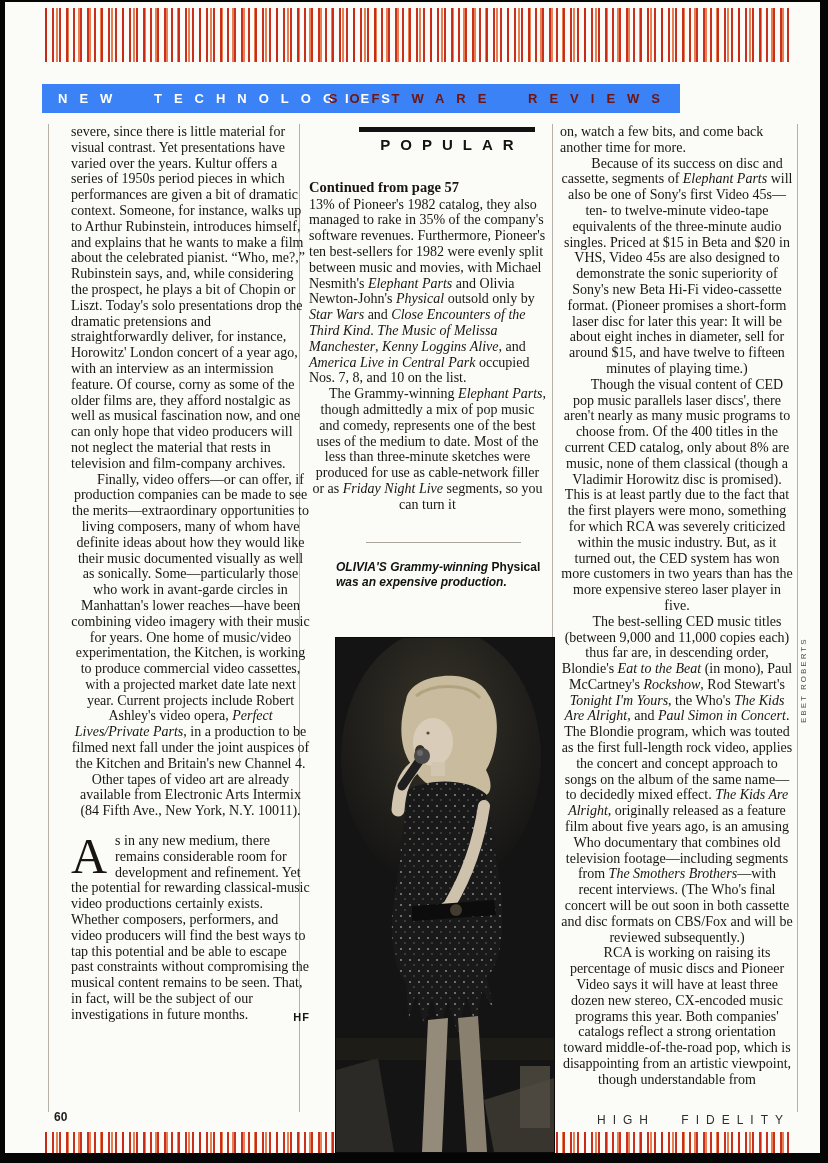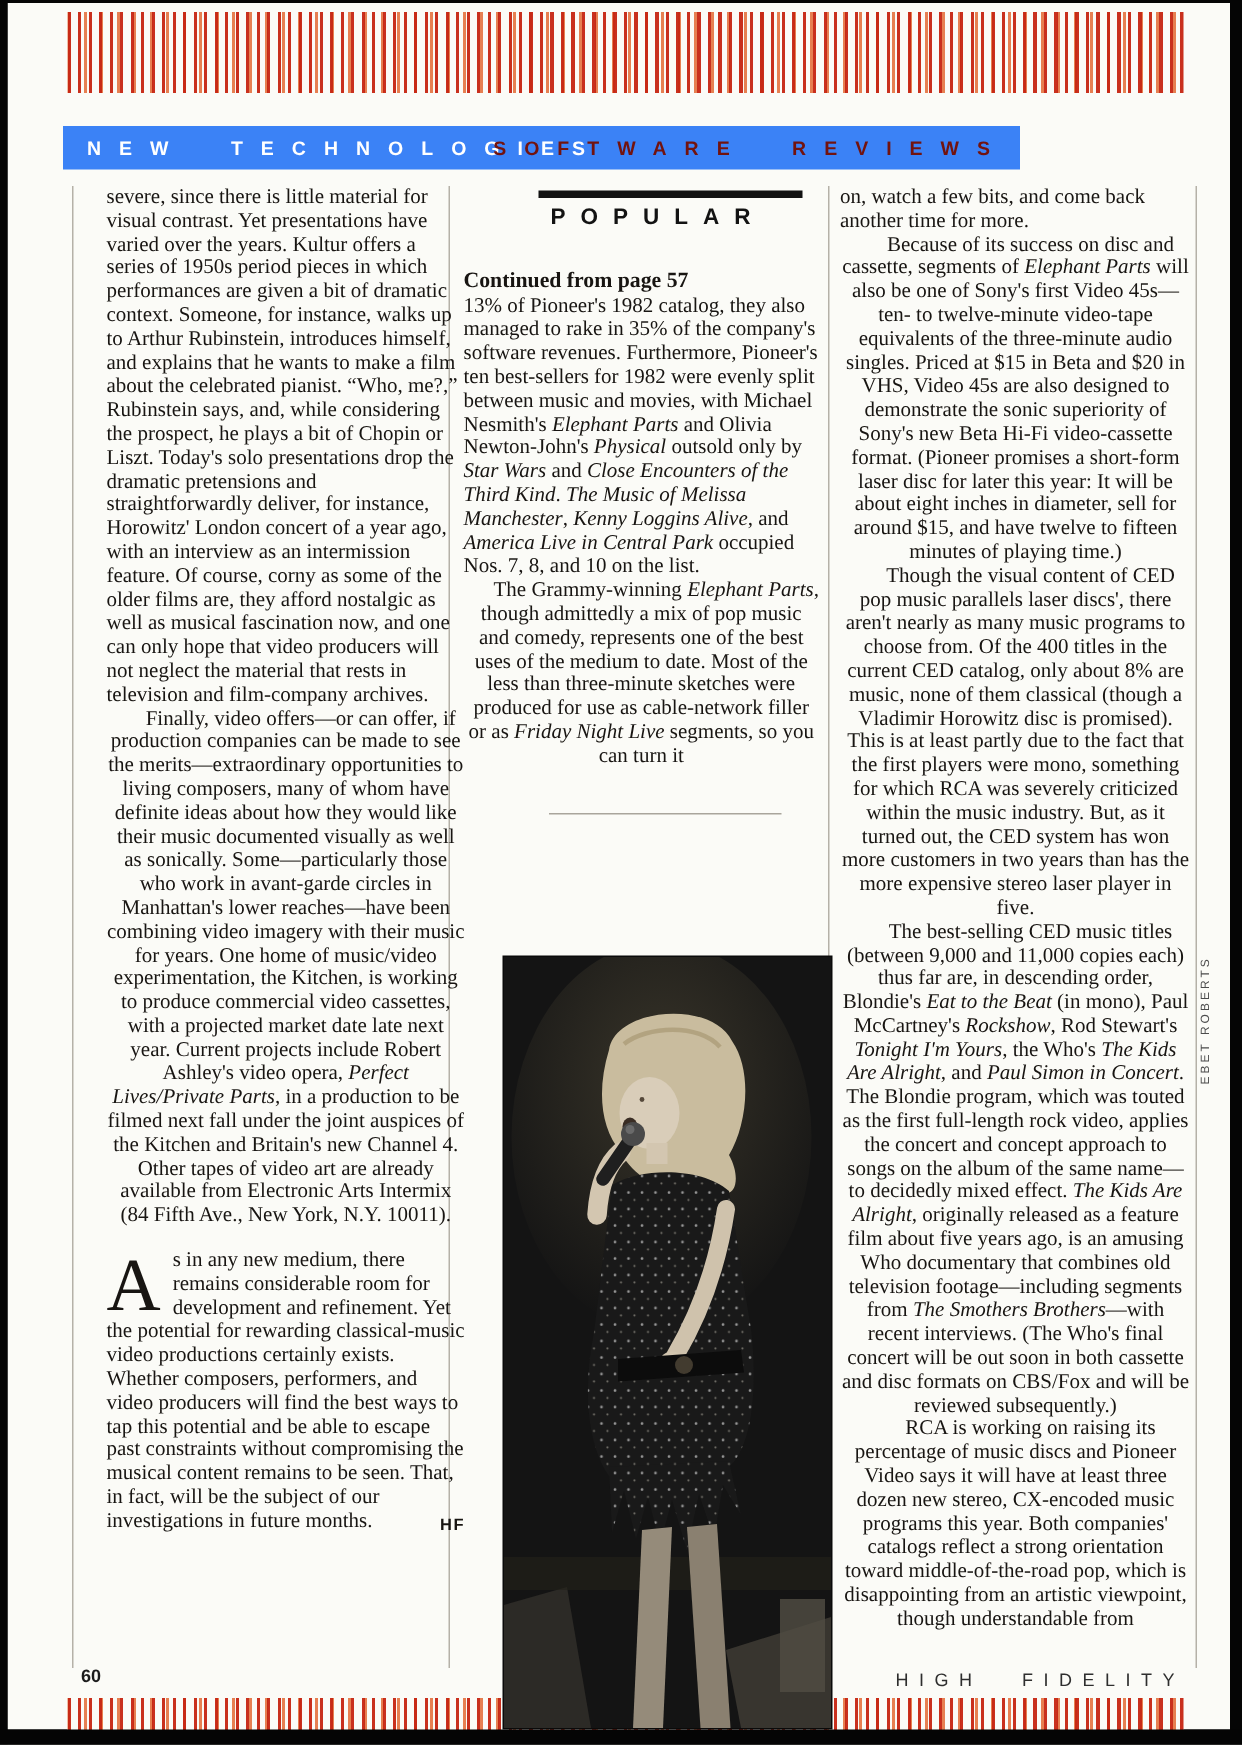--- a/index.html
+++ b/index.html
@@ -28,21 +28,21 @@
   .col-right{left:560px;width:234px;}
   .para{margin:0;}
   .para.indent{text-indent:20px;text-align:center;}
   .para i{font-style:italic;}
   
   .closing{margin-top:14px;}
   .dropcap{float:left;font-size:50px;line-height:42px;padding:2px 8px 0 0;font-weight:normal;}
   .hf-signoff{float:right;font-family:"Liberation Sans",sans-serif;font-weight:bold;font-size:11px;
     letter-spacing:1px;margin-top:3px;text-align:right;}
   
-  .popular-block{margin-left:48px;width:180px;}
+  .popular-block{margin-left:48px;width:180px;text-align:center;}
   .popular-rule{height:5px;background:#121212;margin:3px 2px 5px 2px;}
   .popular-word{font-family:"Liberation Sans",sans-serif;font-weight:bold;font-size:15px;
     letter-spacing:10px;padding-left:10px;color:#131313;}
   .continued{font-weight:bold;font-size:14.5px;margin:27px 0 1px 0;}
   
   .caption-divider{margin:29px 0 0 57px;width:155px;height:1px;background:#a9a59c;}
   .photo-caption{margin:17px 0 0 27px;width:205px;
     font-family:"Liberation Sans",sans-serif;font-weight:bold;font-style:italic;
     font-size:12px;line-height:15px;color:#121212;}
   .photo-caption i{font-style:normal;}
@@ -99,20 +99,21 @@
     <div class="popular-block">
       <div class="popular-rule"></div>
       <div class="popular-word">POPULAR</div>
     </div>
     <p class="continued">Continued from page 57</p>
     <div>
         <p class="para">13% of Pioneer's 1982 catalog, they also managed to rake in 35% of the company's software revenues. Furthermore, Pioneer's ten best-sellers for 1982 were evenly split between music and movies, with Michael Nesmith's <i>Elephant Parts</i> and Olivia Newton-John's <i>Physical</i> outsold only by <i>Star Wars</i> and <i>Close Encounters of the Third Kind</i>. <i>The Music of Melissa Manchester</i>, <i>Kenny Loggins Alive</i>, and <i>America Live in Central Park</i> occupied Nos. 7, 8, and 10 on the list.</p>
         <p class="para indent">The Grammy-winning <i>Elephant Parts</i>, though admittedly a mix of pop music and comedy, represents one of the best uses of the medium to date. Most of the less than three-minute sketches were produced for use as cable-network filler or as <i>Friday Night Live</i> segments, so you can turn it</p>
       </div>
     <div class="caption-divider"></div>
+    <p class="photo-caption">OLIVIA'S Grammy-winning <i>Physical</i> was an expensive production.</p>
   </div>
 
   <div class="col col-right">
     <div>
         <p class="para">on, watch a few bits, and come back another time for more.</p>
         <p class="para indent">Because of its success on disc and cassette, segments of <i>Elephant Parts</i> will also be one of Sony's first Video 45s—ten- to twelve-minute video-tape equivalents of the three-minute audio singles. Priced at $15 in Beta and $20 in VHS, Video 45s are also designed to demonstrate the sonic superiority of Sony's new Beta Hi-Fi video-cassette format. (Pioneer promises a short-form laser disc for later this year: It will be about eight inches in diameter, sell for around $15, and have twelve to fifteen minutes of playing time.)</p>
         <p class="para indent">Though the visual content of CED pop music parallels laser discs', there aren't nearly as many music programs to choose from. Of the 400 titles in the current CED catalog, only about 8% are music, none of them classical (though a Vladimir Horowitz disc is promised). This is at least partly due to the fact that the first players were mono, something for which RCA was severely criticized within the music industry. But, as it turned out, the CED system has won more customers in two years than has the more expensive stereo laser player in five.</p>
         <p class="para indent">The best-selling CED music titles (between 9,000 and 11,000 copies each) thus far are, in descending order, Blondie's <i>Eat to the Beat</i> (in mono), Paul McCartney's <i>Rockshow</i>, Rod Stewart's <i>Tonight I'm Yours</i>, the Who's <i>The Kids Are Alright</i>, and <i>Paul Simon in Concert</i>. The Blondie program, which was touted as the first full-length rock video, applies the concert and concept approach to songs on the album of the same name—to decidedly mixed effect. <i>The Kids Are Alright</i>, originally released as a feature film about five years ago, is an amusing Who documentary that combines old television footage—including segments from <i>The Smothers Brothers</i>—with recent interviews. (The Who's final concert will be out soon in both cassette and disc formats on CBS/Fox and will be reviewed subsequently.)</p>
         <p class="para indent">RCA is working on raising its percentage of music discs and Pioneer Video says it will have at least three dozen new stereo, CX-encoded music programs this year. Both companies' catalogs reflect a strong orientation toward middle-of-the-road pop, which is disappointing from an artistic viewpoint, though understandable from</p>
       </div>

